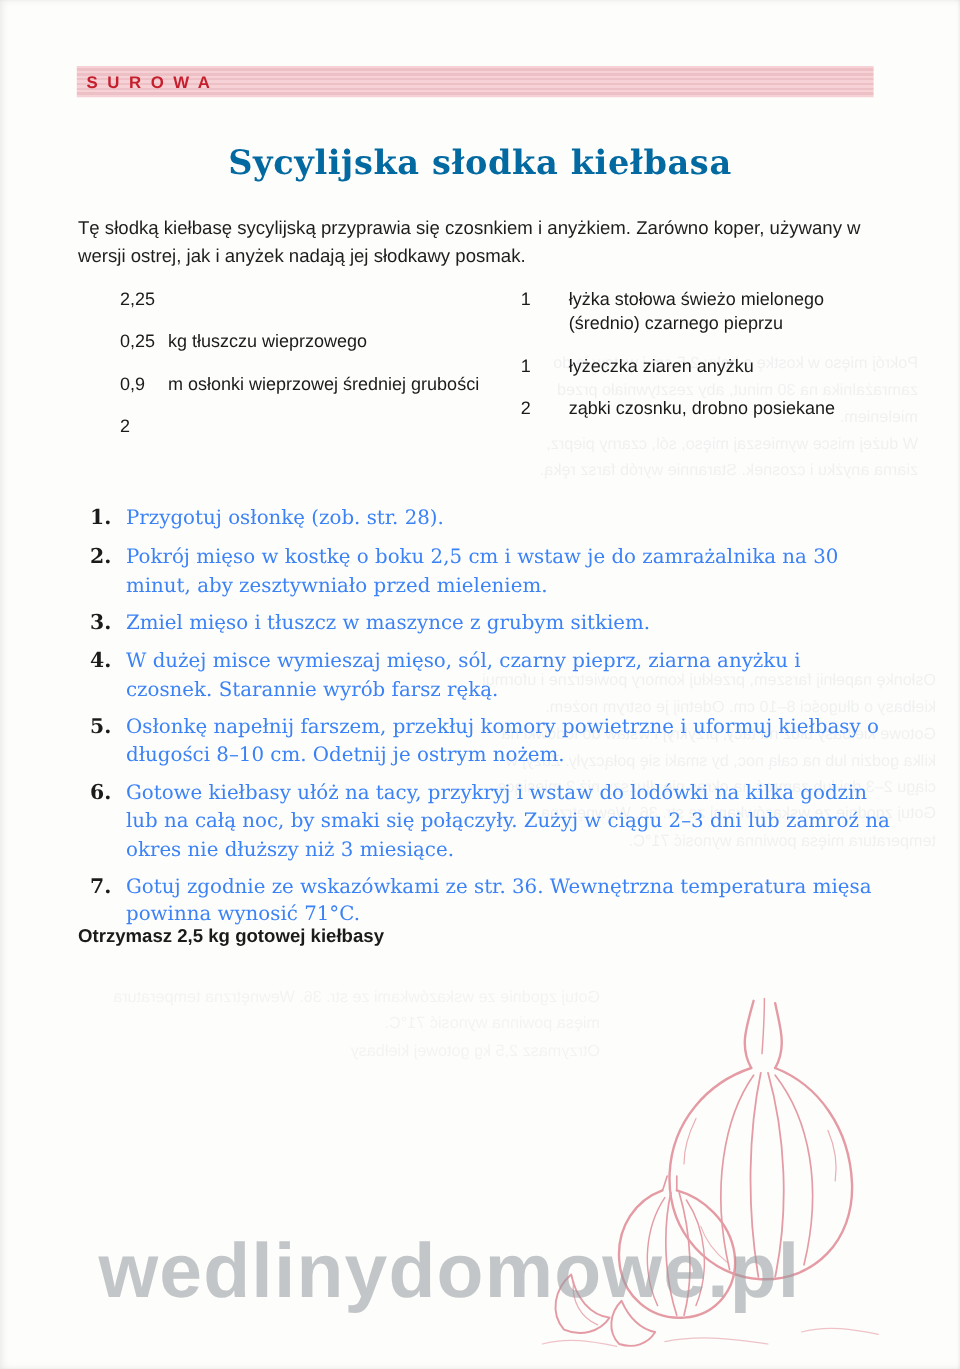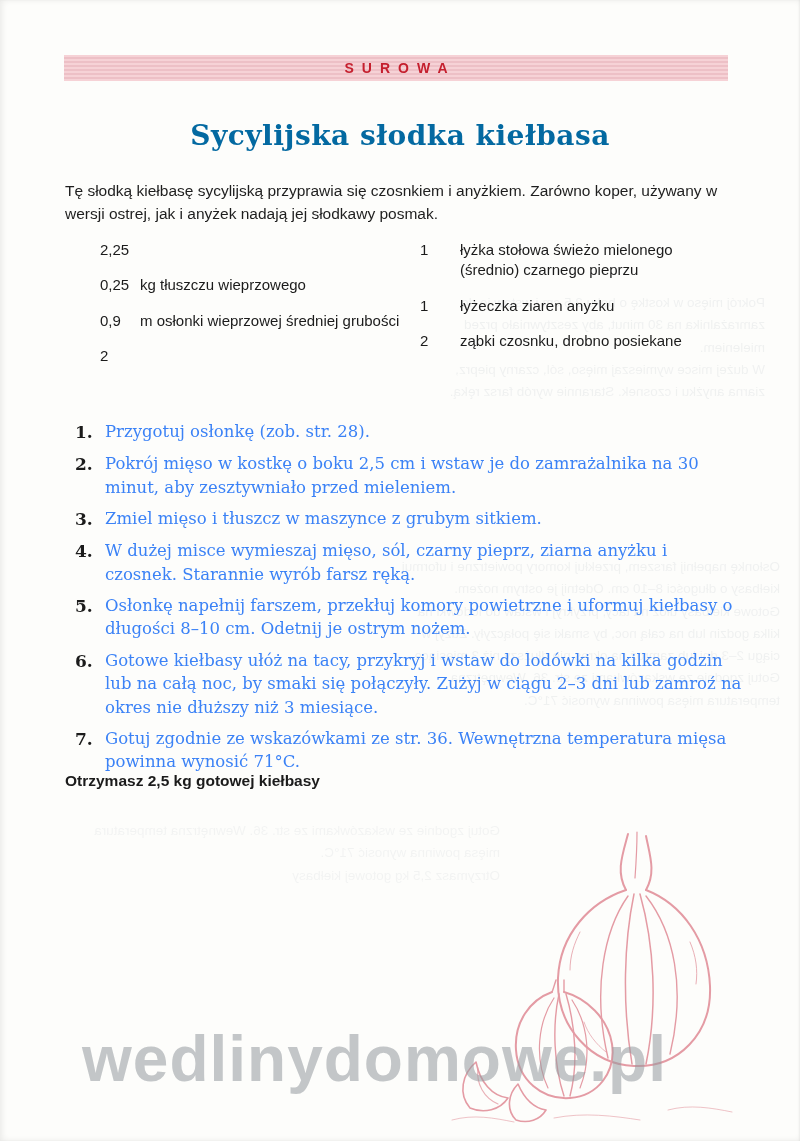--- a/index.html
+++ b/index.html
@@ -10,21 +10,21 @@
     background:#fdfdfb;
     overflow:hidden;
     box-shadow:inset 2px 0 6px rgba(0,0,0,.08), inset -1px 0 2px rgba(0,0,0,.05);
     font-family:"Liberation Sans",sans-serif;
     color:#1b1b1b;
   }
   
   .banner{
     position:absolute;left:64px;top:55px;width:664px;height:26px;
     background:repeating-linear-gradient(180deg,#f6d2d6 0px,#f6d2d6 2px,#edc0c6 2px,#edc0c6 4px);
-    display:flex;align-items:center;justify-content:center;
+    display:flex;align-items:center;
   }
   .banner-label{
     font-family:"Liberation Sans",sans-serif;
     font-weight:700;font-size:14px;letter-spacing:8px;
     color:#c51f2e;text-indent:8px;
   }
   
   .title{
     position:absolute;left:0;top:100px;width:800px;
     text-align:center;
@@ -34,21 +34,21 @@
   }
   
   .intro{
     position:absolute;left:65px;top:163px;width:668px;
     font-size:15.5px;line-height:1.5;
     color:#1e1e1e;
   }
   
   .ingredients{
     position:absolute;left:100px;top:240px;width:645px;
-    display:flex;gap:20px;
+    display:flex;gap:34px;
     font-size:15px;line-height:1.35;
   }
   .ing-col-left{width:300px;}
   .ing-col-right{width:305px;}
   .ing-row{display:flex;margin-bottom:15px;}
   .ing-qty{flex:0 0 40px;}
   .ing-text{flex:1;}
   
   .steps{
     position:absolute;left:75px;top:420px;width:668px;

